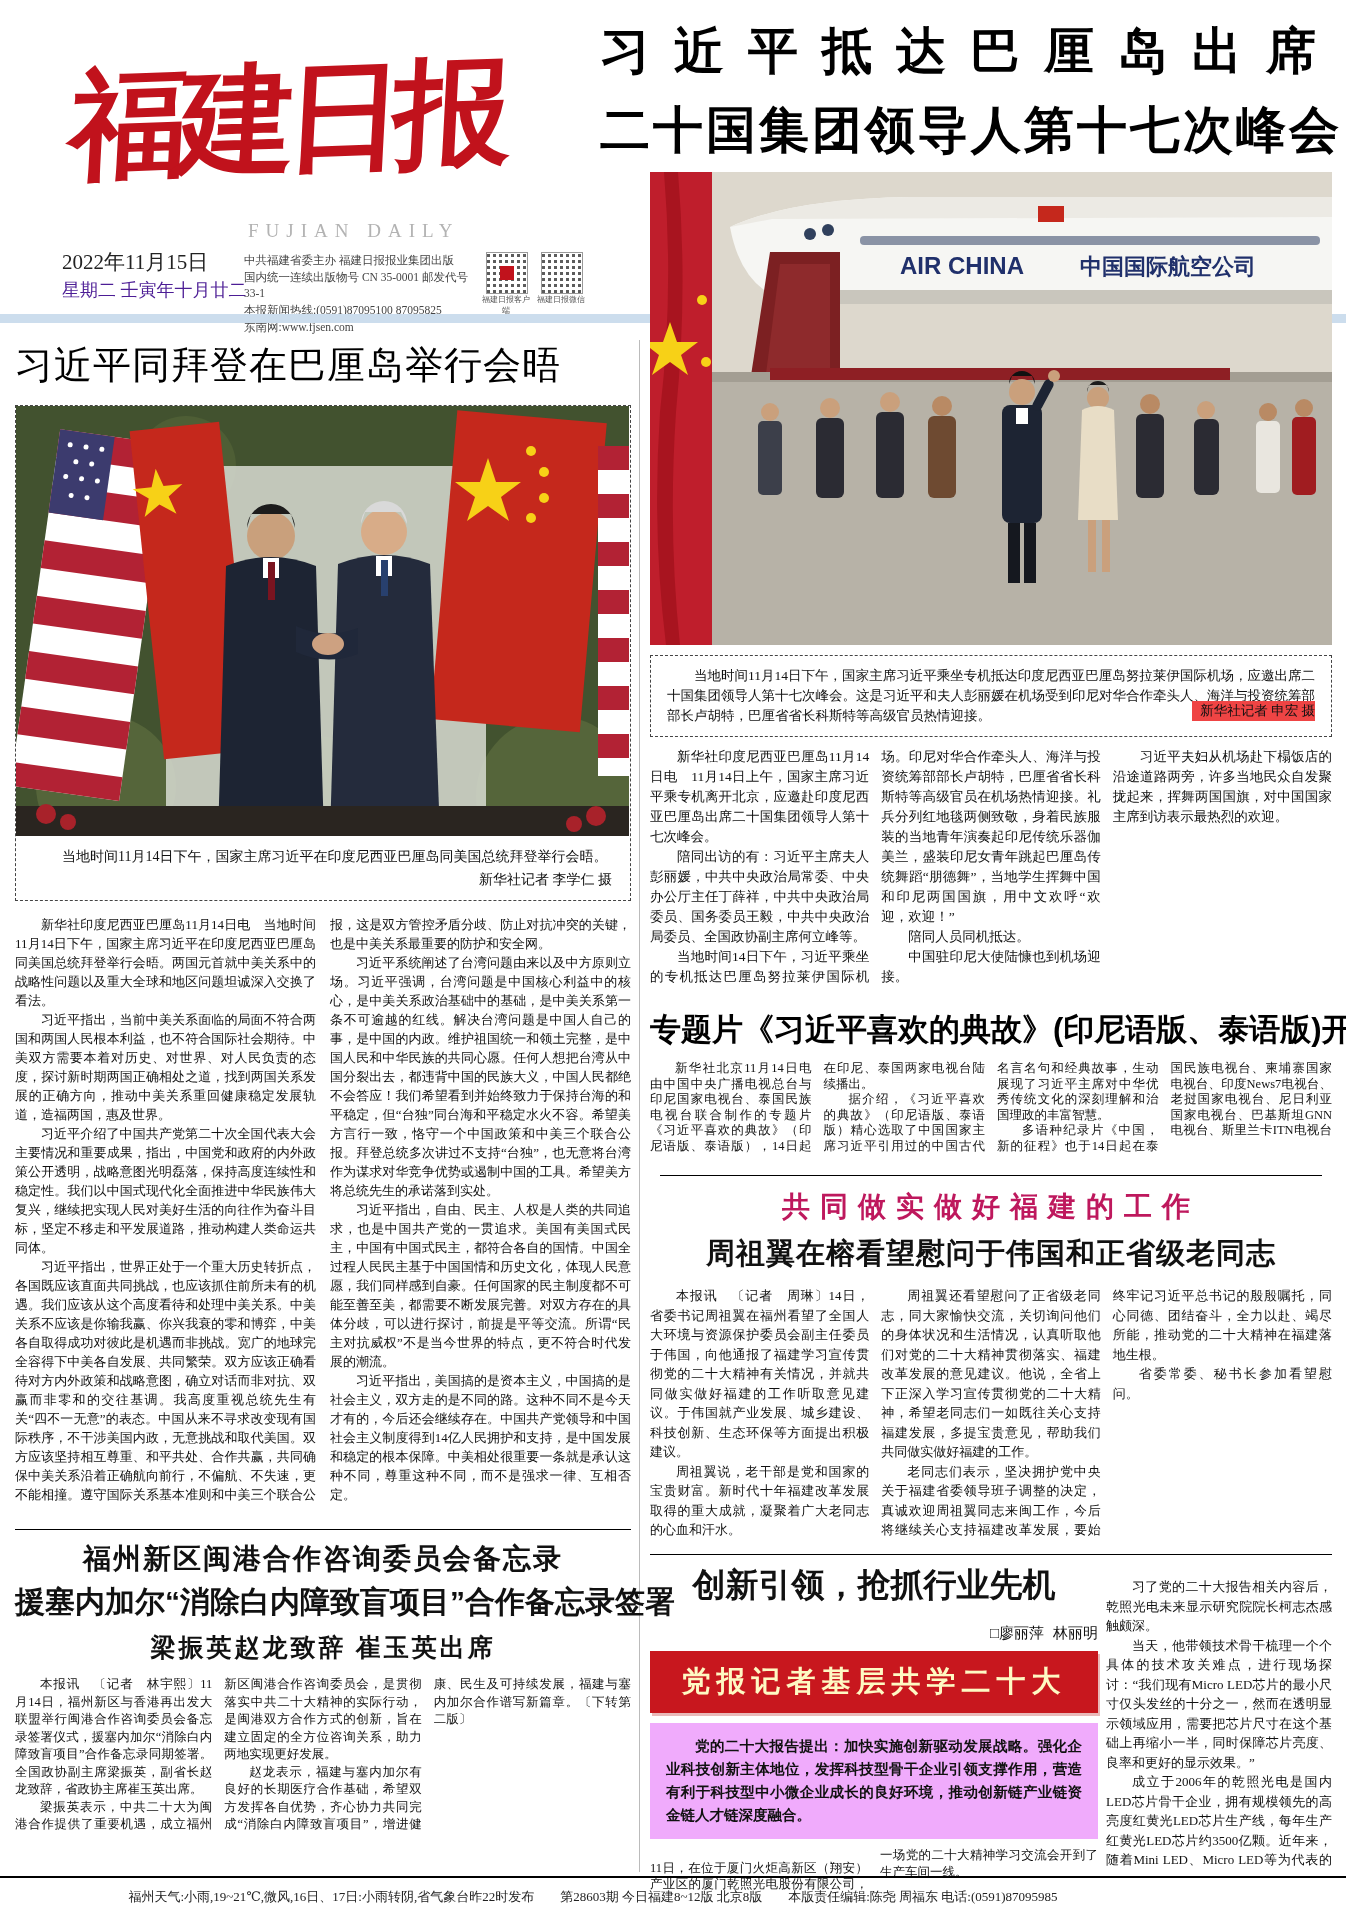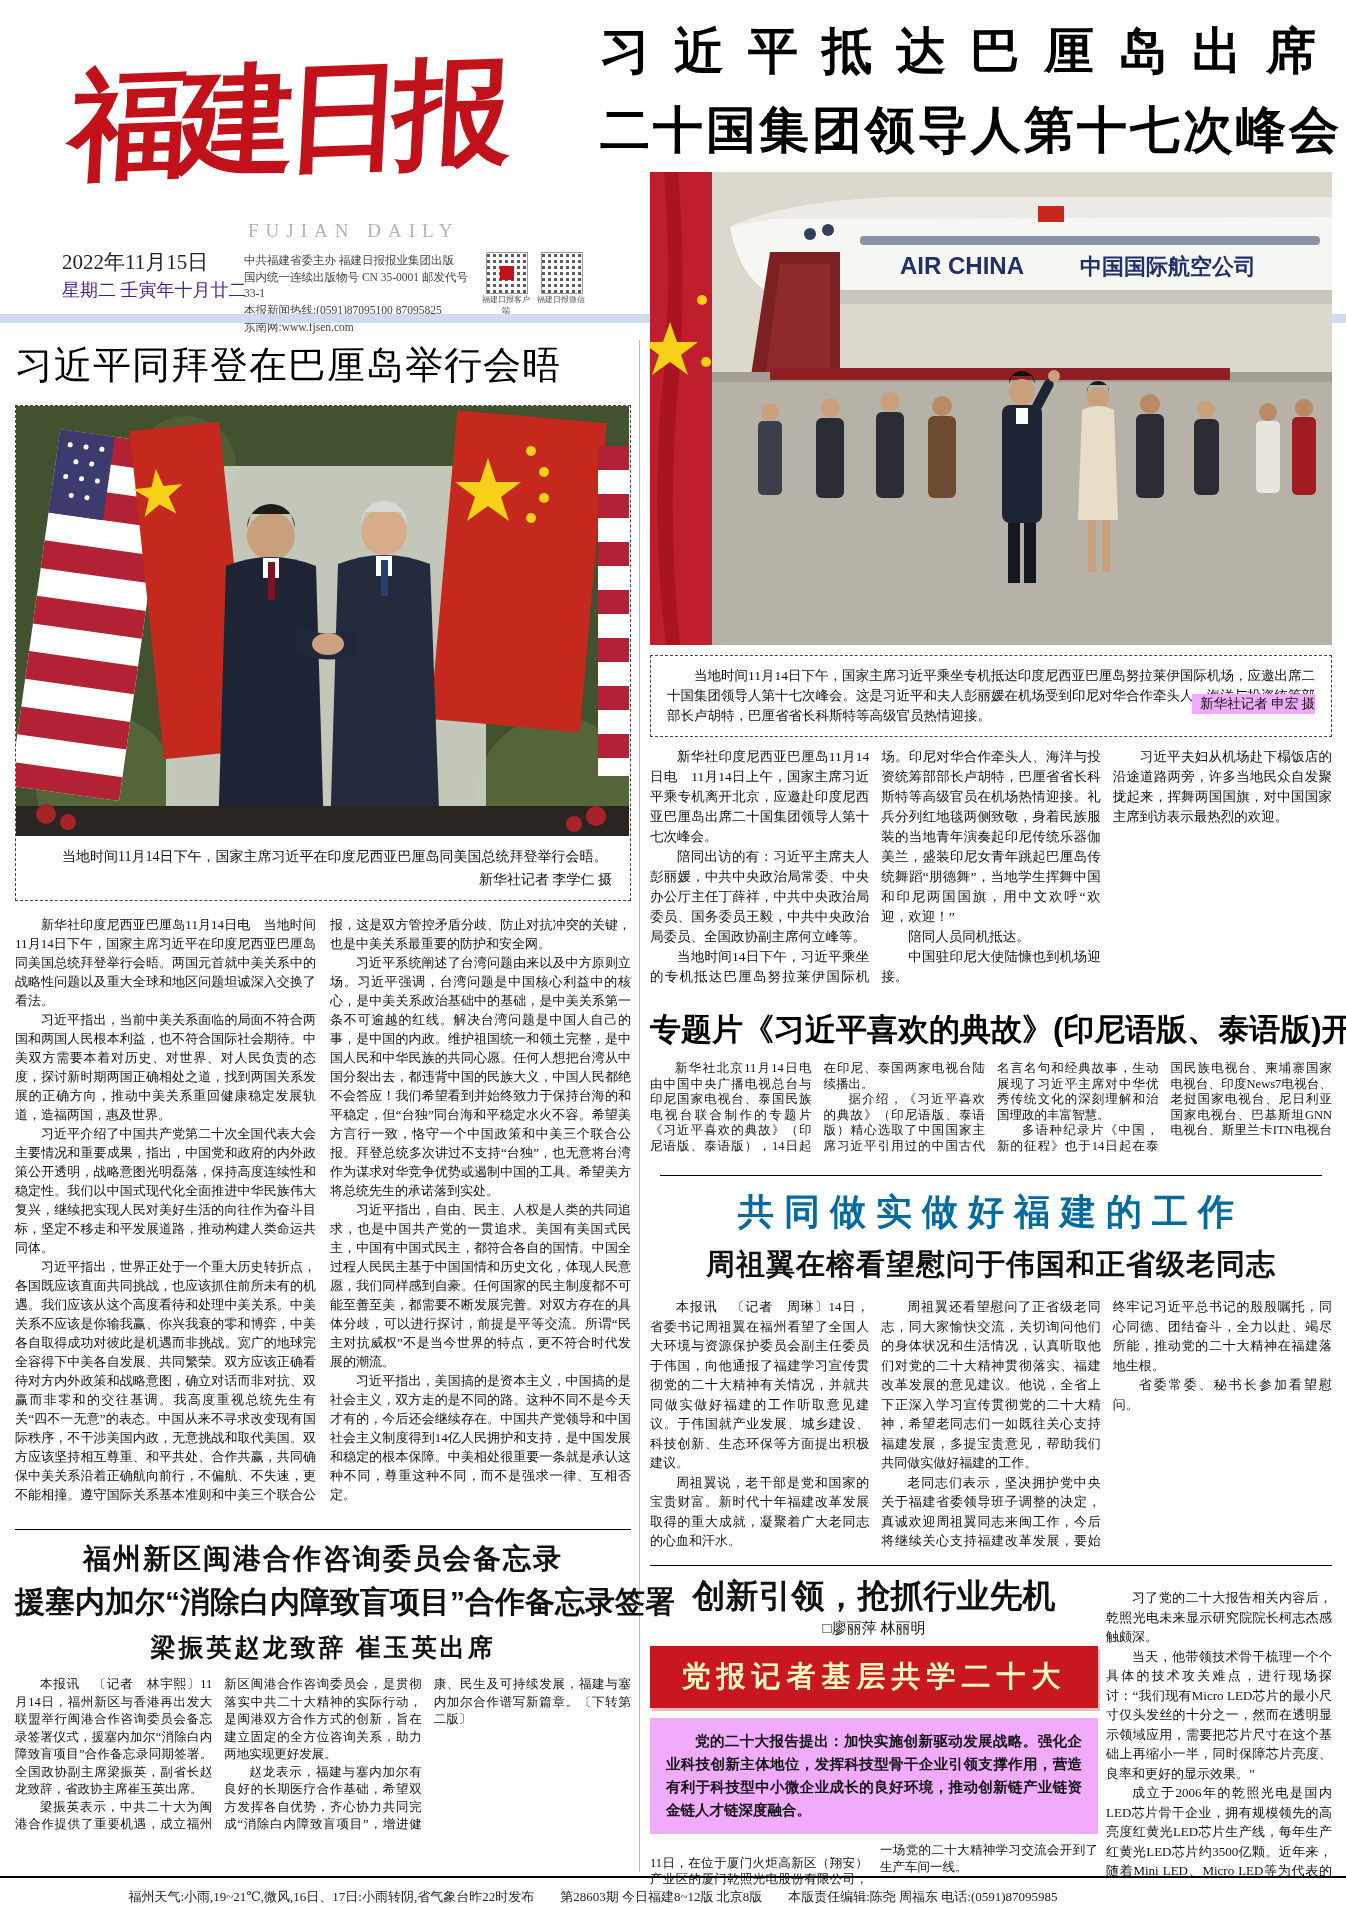--- a/index.html
+++ b/index.html
@@ -44,39 +44,39 @@
   
   .memo{margin-top:14px;border-top:1px solid #000;padding-top:10px;}
   .memo .h1{font-family:"Liberation Sans",sans-serif;font-weight:900;font-size:28px;text-align:center;letter-spacing:2px;}
   .memo .h2{font-family:"Liberation Sans",sans-serif;font-weight:900;font-size:30px;text-align:center;margin-top:4px;white-space:nowrap;}
   .memo .sub{font-size:25px;font-weight:bold;text-align:center;margin-top:8px;letter-spacing:3px;}
   .memo .body-3col{margin-top:12px;height:158px;column-count:3;column-gap:12px;column-fill:auto;
       font-size:12.5px;line-height:17.5px;text-align:justify;overflow:hidden;}
   
   .arr-caption{position:relative;margin-top:6px;border:1.5px dashed #444;padding:10px 16px;font-size:13.5px;line-height:20px;text-align:justify;}
   .arr-caption p{margin:0;text-indent:2em;}
-  .arr-caption .credit{position:absolute;right:16px;bottom:22px;background:#f0abfc;padding-left:8px;}
+  .arr-caption .credit{position:absolute;right:16px;bottom:15px;background:#ef4444;padding-left:8px;}
   .body-3col{height:246px;column-count:3;column-gap:12px;column-fill:auto;
       font-size:13.5px;line-height:20px;text-align:justify;overflow:hidden;margin-top:10px;}
   .film-head{margin-top:16px;font-family:"Liberation Sans",sans-serif;font-weight:900;font-size:31px;
       text-align:center;white-space:nowrap;color:#000;}
   .body-4col{margin-top:10px;height:102px;column-count:4;column-gap:12px;column-fill:auto;
       font-size:12.5px;line-height:15.5px;text-align:justify;overflow:hidden;}
   .mid-rule{margin:12px 10px 0 10px;border-top:1.5px solid #000;}
-  .fj-head{margin-top:12px;font-family:"Liberation Sans",sans-serif;font-weight:900;font-size:36px;
-      text-align:center;letter-spacing:10px;white-space:nowrap;color:#0369a1;}
+  .fj-head{margin-top:12px;font-family:"Liberation Sans",sans-serif;font-weight:900;font-size:28px;
+      text-align:center;letter-spacing:10px;white-space:nowrap;color:#be185d;}
   .fj-sub{font-size:29px;font-weight:bold;text-align:center;margin-top:8px;letter-spacing:1px;white-space:nowrap;}
   .fj-body{margin-top:12px;height:258px;column-count:3;column-gap:12px;column-fill:auto;
       font-size:13px;line-height:19.5px;text-align:justify;overflow:hidden;}
   .fj-body p{margin:0;text-indent:2em;}
   
   .innov{margin-top:10px;border-top:1px solid #000;padding-top:8px;display:flex;gap:8px;}
   .innov-main{width:448px;}
   .innov-head{font-family:"Liberation Sans",sans-serif;font-weight:900;font-size:33px;text-align:center;white-space:nowrap;}
-  .innov-byline{font-size:15px;text-align:center;margin-top:0;}
+  .innov-byline{font-size:15px;text-align:right;margin-top:16px;font-family:Liberation Mono, monospace;}
   .innov-banner{margin-top:8px;background:#c8171e;color:#fef9c3;font-family:"Liberation Sans",sans-serif;
       font-weight:900;font-size:29px;text-align:center;letter-spacing:6px;padding:11px 0;
       box-shadow:2px 3px 0 #e9b9b9;}
   .innov-quote{margin-top:10px;background:#f0abfc;padding:12px 16px;font-size:14.5px;line-height:23px;
       font-weight:bold;text-align:justify;}
   .innov-quote p{margin:0;text-indent:2em;}
   .innov-2col{margin-top:8px;height:60px;column-count:2;column-gap:12px;column-fill:auto;
       font-size:12.5px;line-height:16.5px;text-align:justify;overflow:hidden;}
   .innov-right{flex:1;padding-top:14px;height:292px;font-size:13px;line-height:19.5px;
       text-align:justify;overflow:hidden;}

